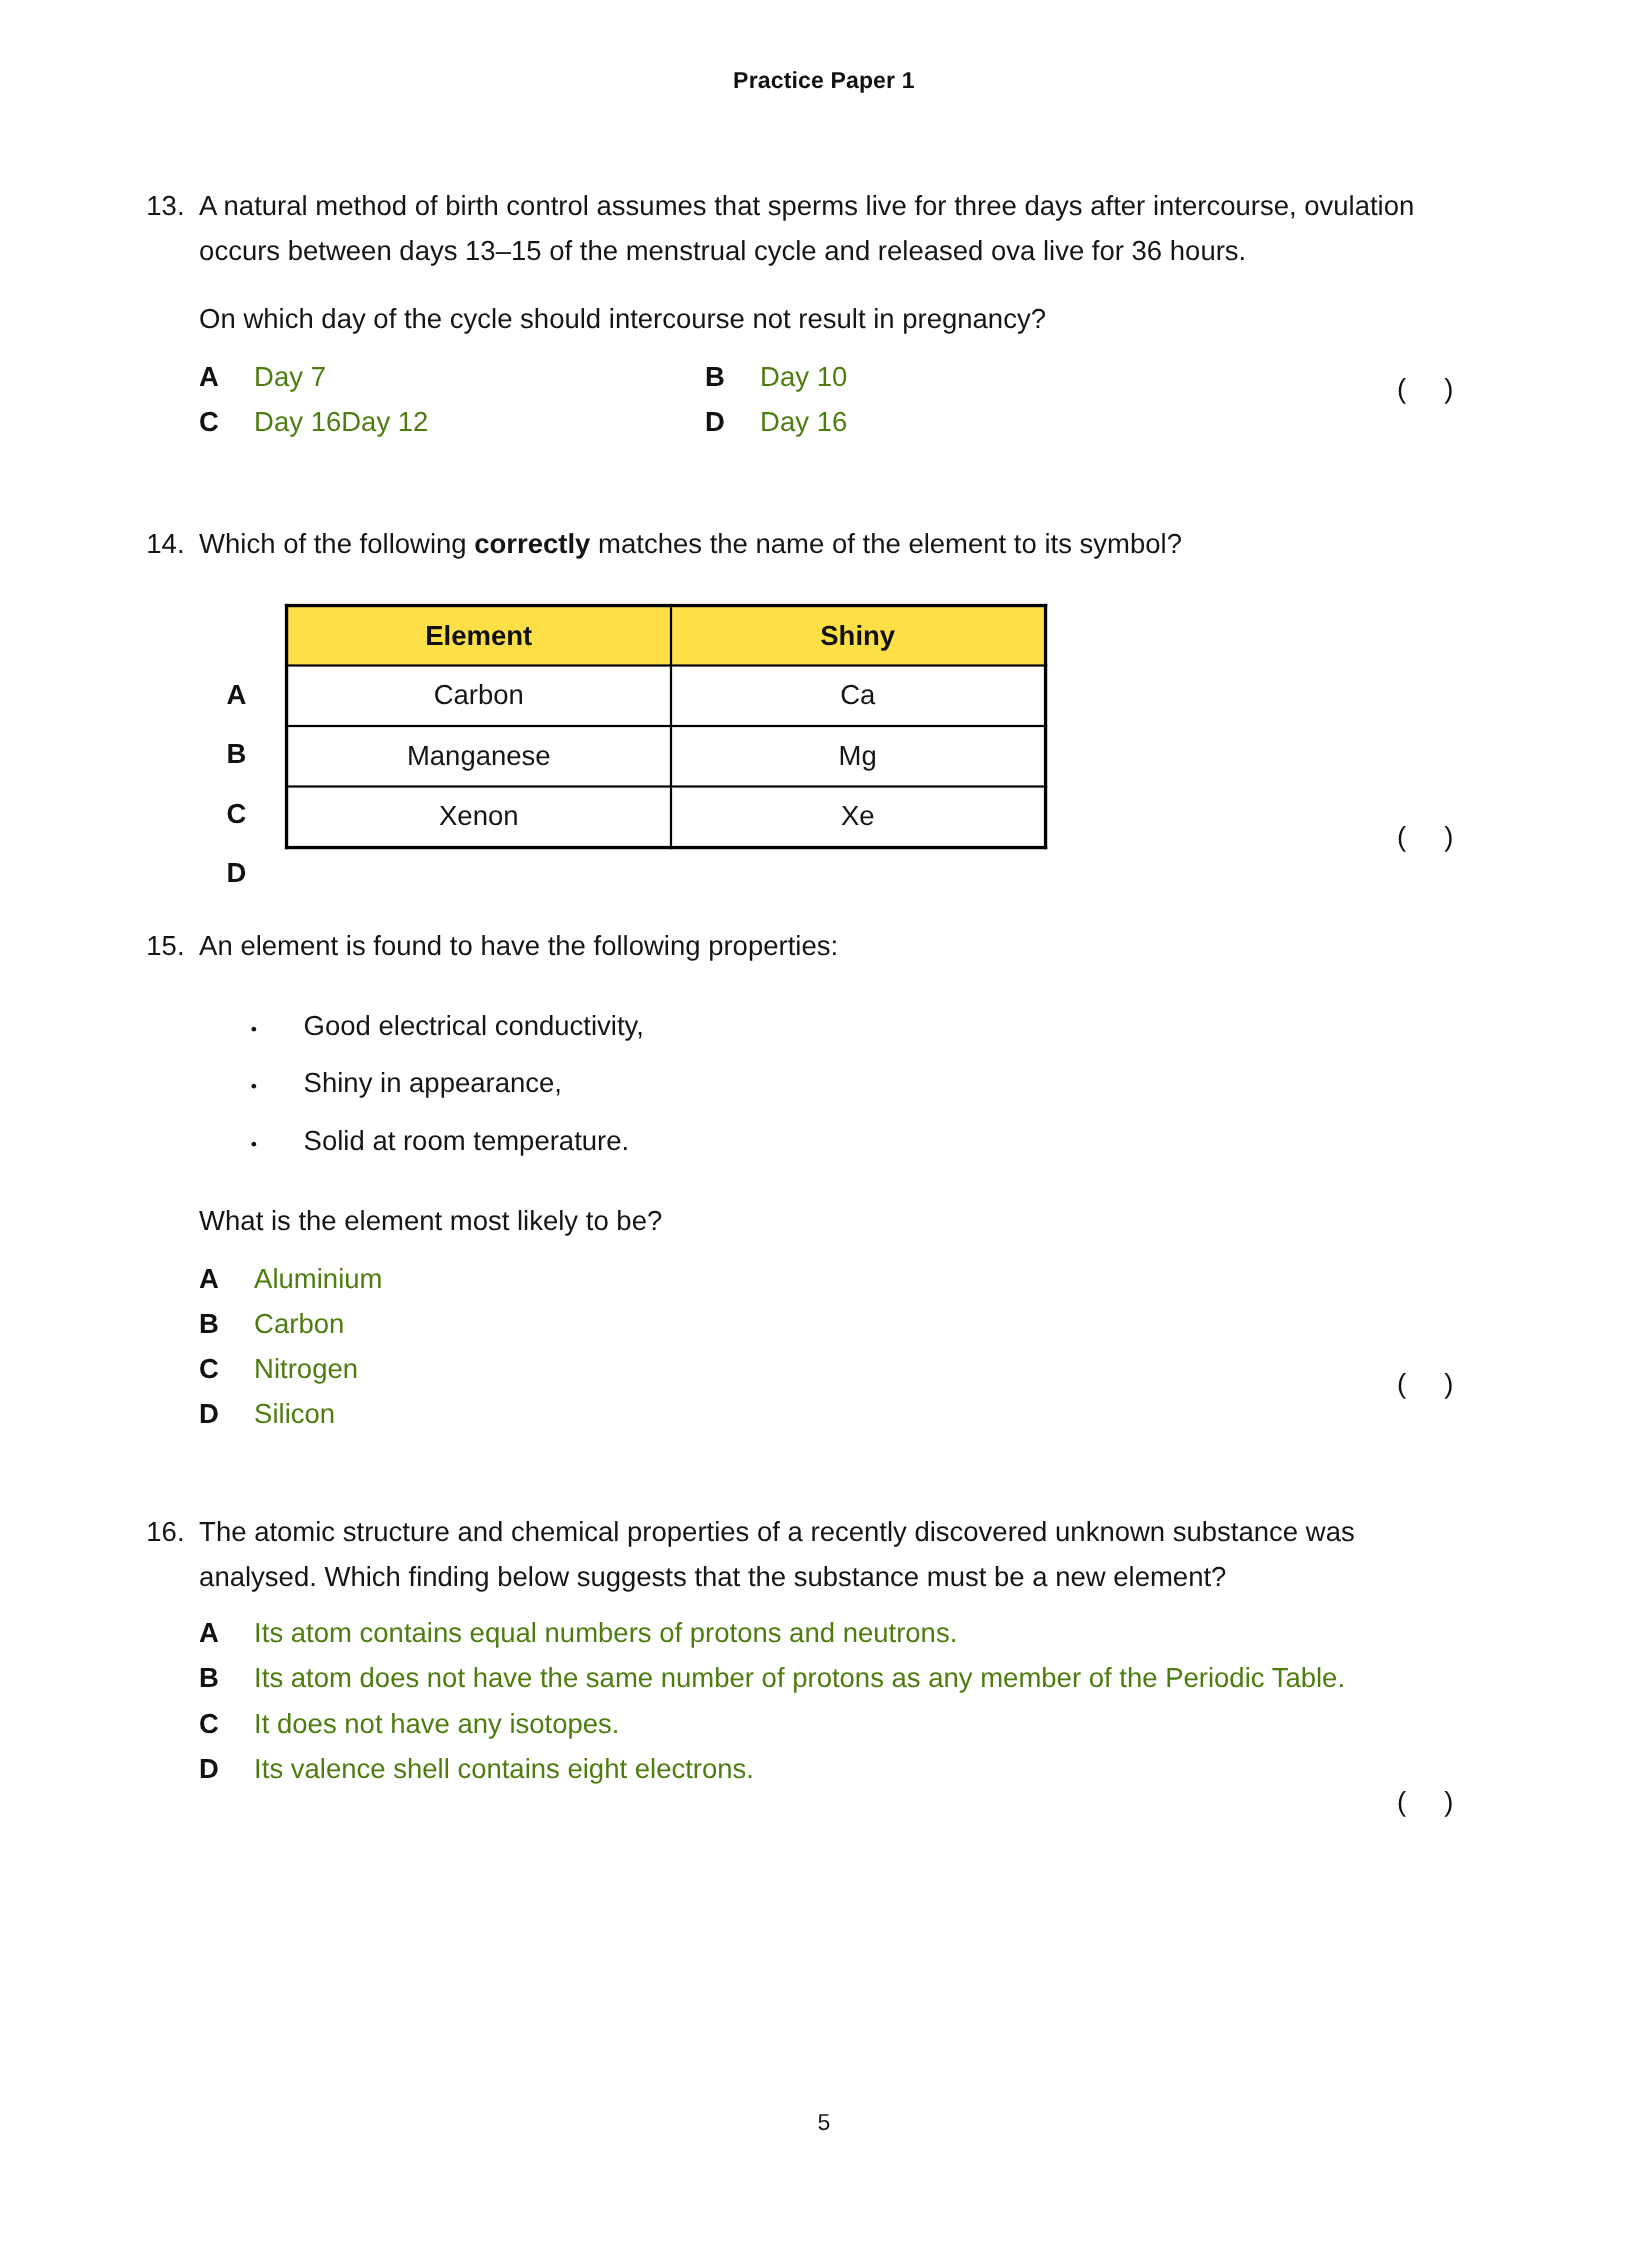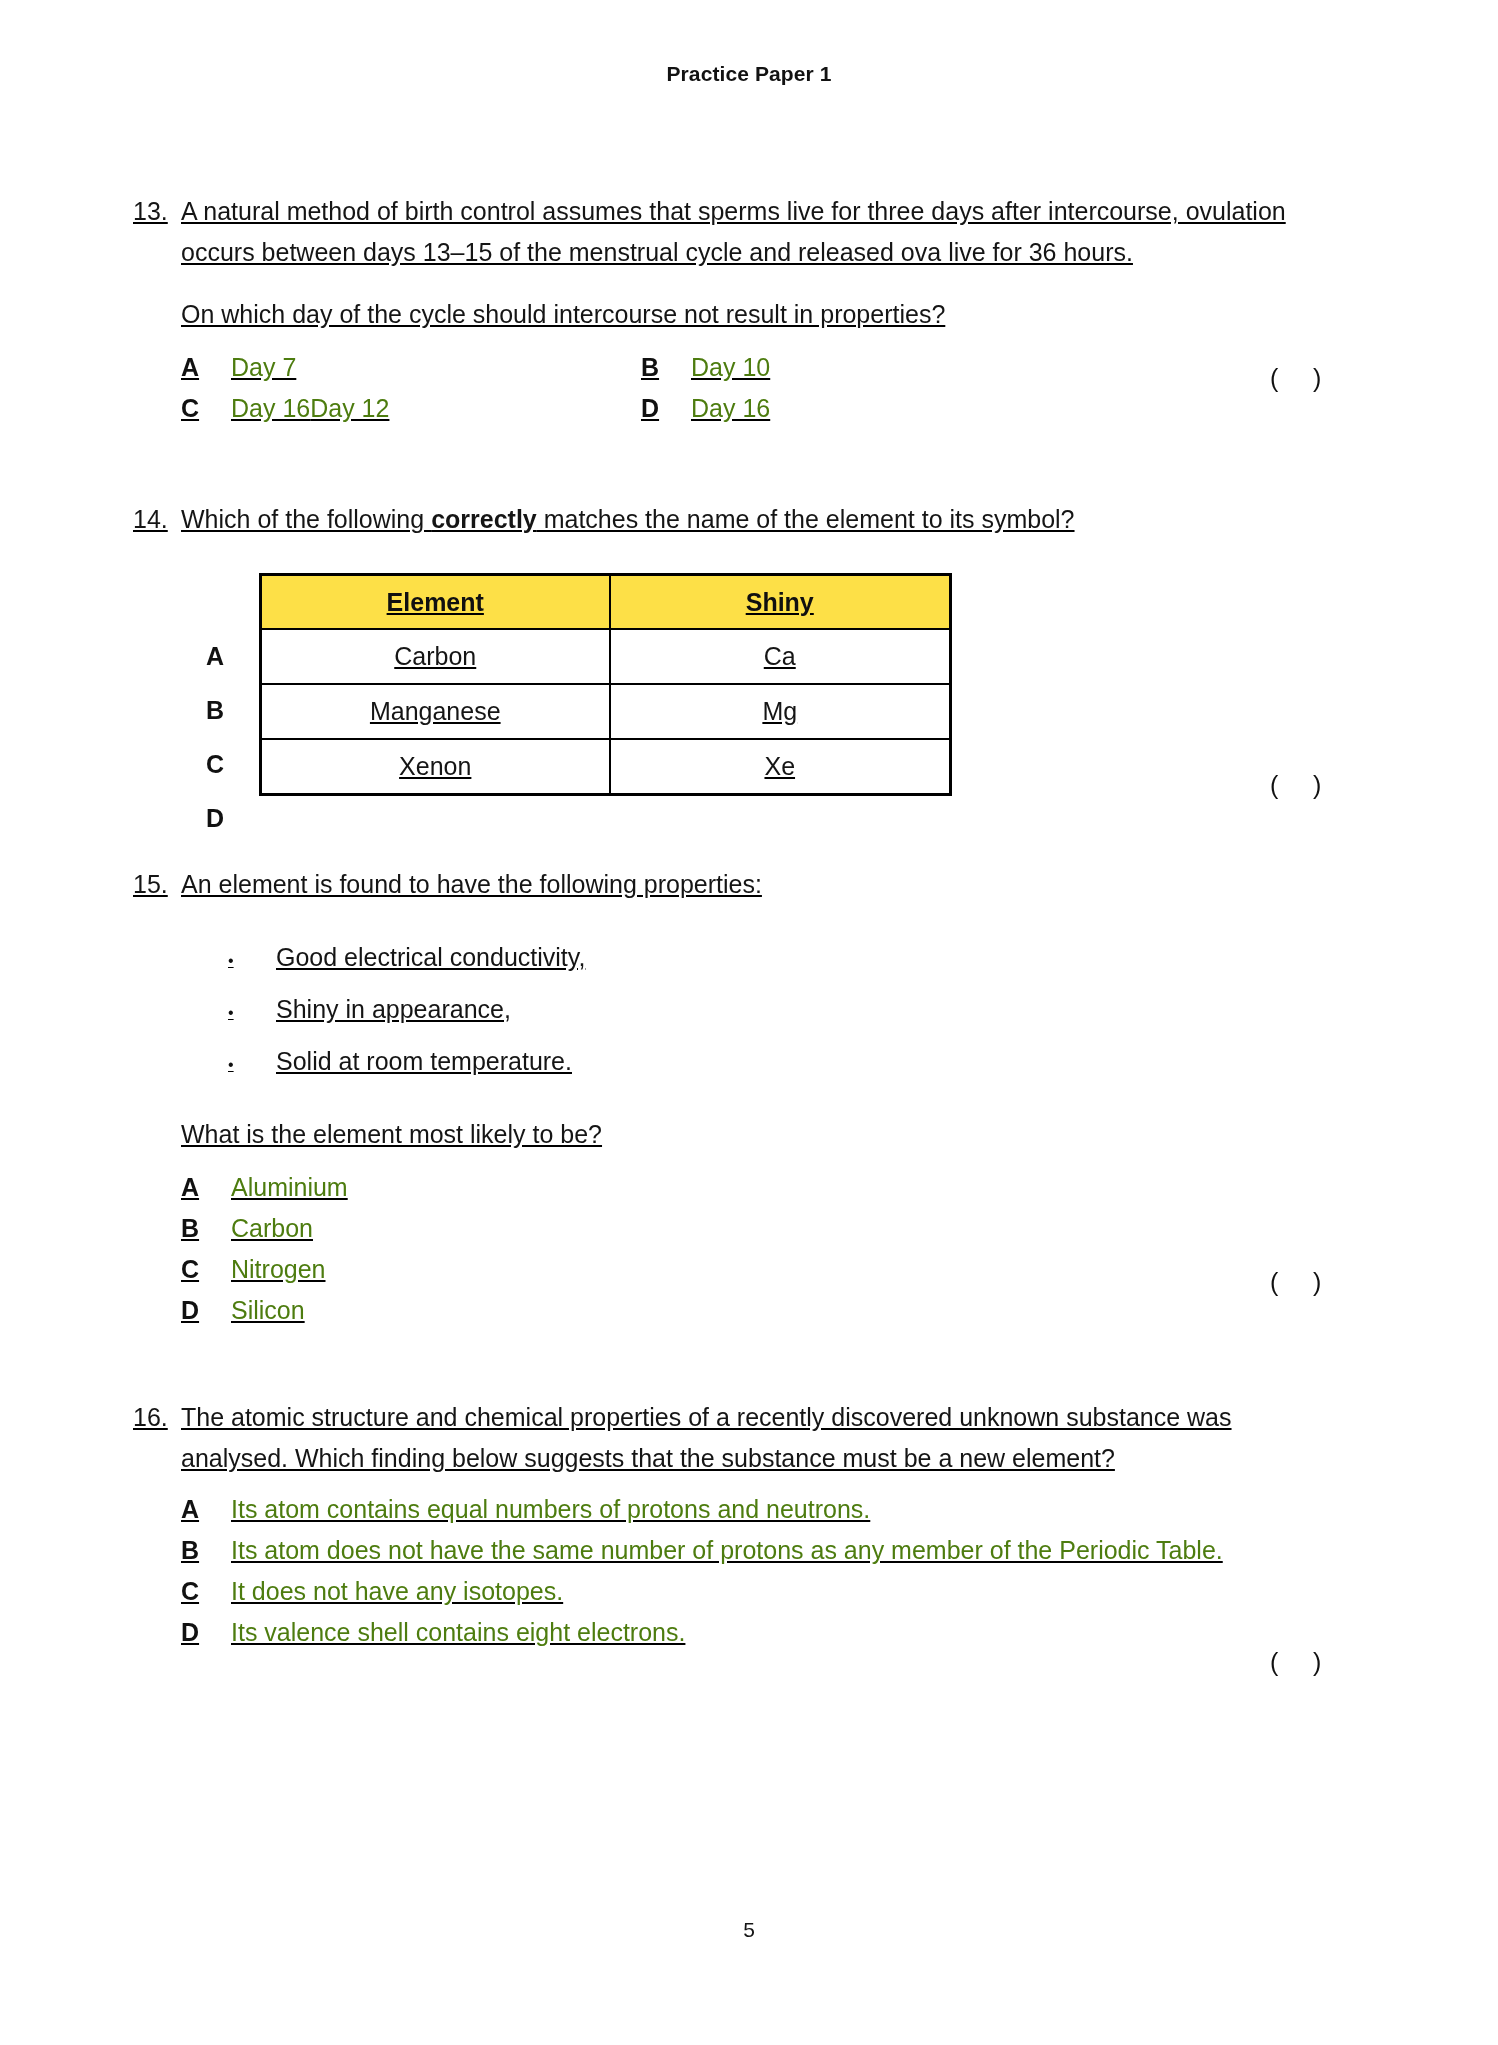--- a/index.html
+++ b/index.html
@@ -36,23 +36,22 @@
     font-size: 21px;
     font-weight: bold;
     color: #121212;
     letter-spacing: 0.1px;
   }
 
   
   .content {
     position: absolute;
     left: 133px;
-    top: 191px;
+    top: 167px;
     width: 1215px;
-    text-decoration: underline;
   }
 
   .question {
     position: relative;
     display: block;
     margin-bottom: 0;
   }
 
   
   .q-row {
@@ -214,21 +213,21 @@
 
     <div class="running-head">Practice Paper 1</div>
 
     <div class="content">
 
       <div class="question" style="margin-bottom:70px;">
         <div class="q-row">
           <div class="q-num">13.</div>
           <div class="q-body">
             <div class="stem">A natural method of birth control assumes that sperms live for three days after intercourse, ovulation occurs between days 13–15 of the menstrual cycle and released ova live for 36 hours.</div>
-            <div class="sub-para">On which day of the cycle should intercourse not result in properties?</div>
+            <div class="sub-para">On which day of the cycle should intercourse not result in pregnancy?</div>
 
             <div class="opt-list">
               <div class="opt-row">
                 <div class="opt opt-col-a">
                   <span class="opt-letter">A</span>
                   <span class="opt-text">Day 7</span>
                 </div>
                 <div class="opt opt-col-b">
                   <span class="opt-letter">B</span>
                   <span class="opt-text">Day 10</span>

